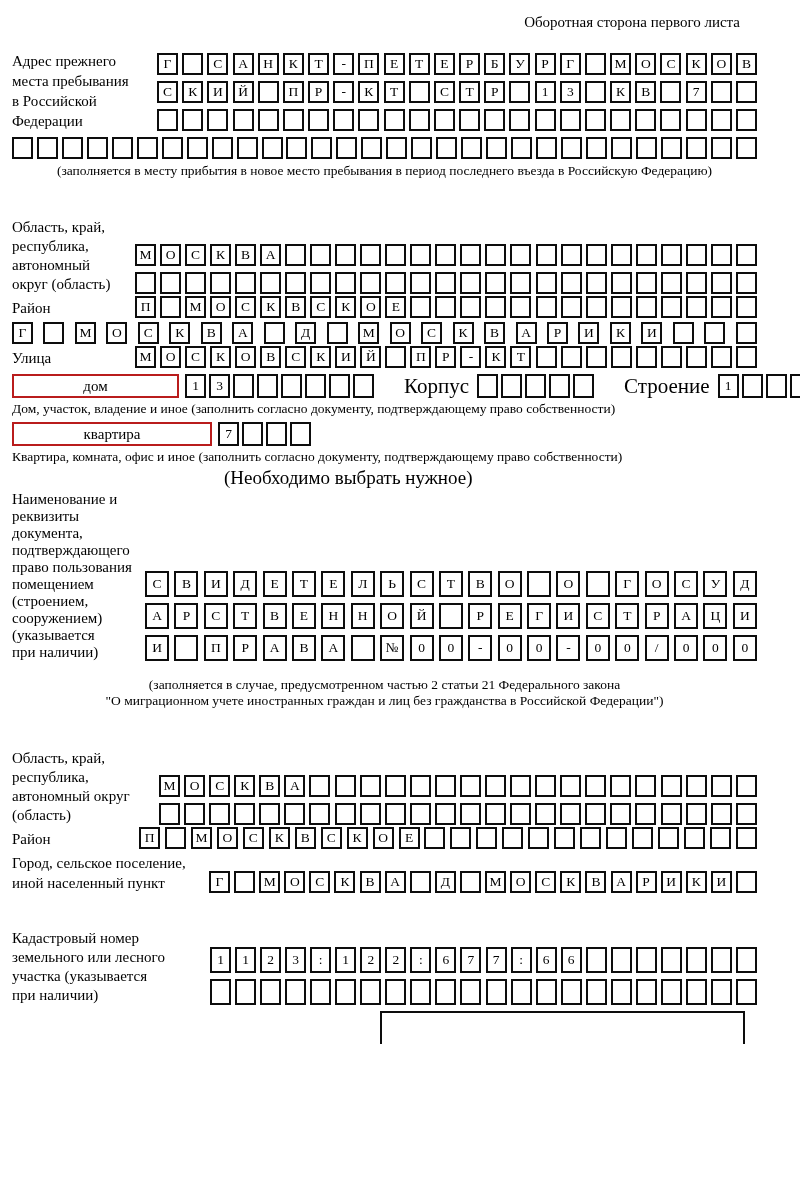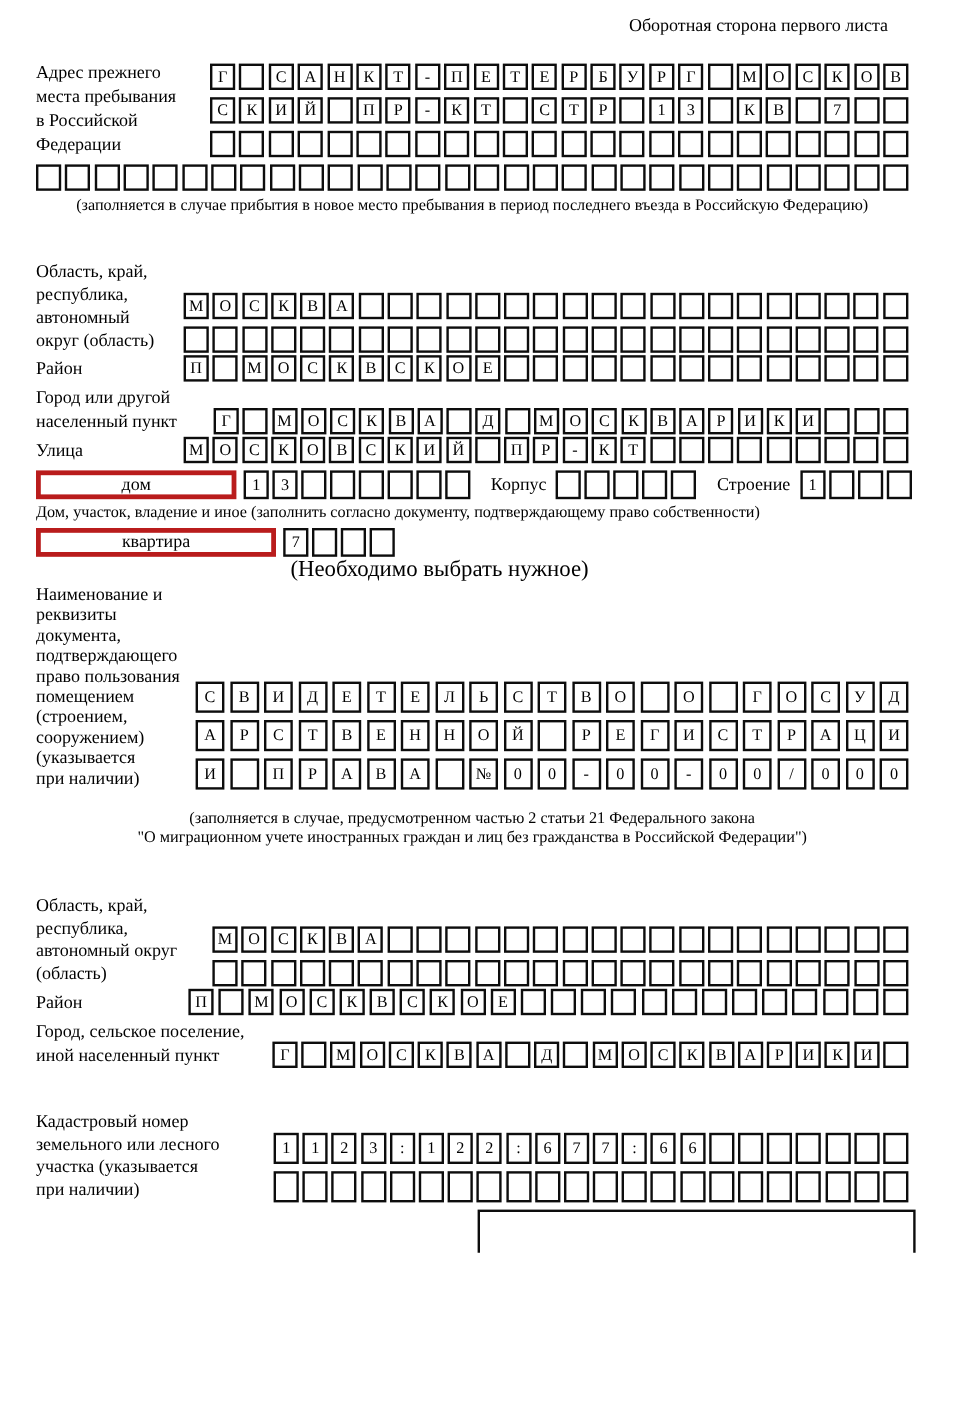--- a/index.html
+++ b/index.html
@@ -2,21 +2,21 @@
 <html><head>
 <meta charset="utf-8">
 <style>
   * { box-sizing: border-box; margin: 0; padding: 0; }
   html, body { background: #fff; }
   body {
     width: 800px; height: 1180px;
     font-family: "Liberation Serif", "DejaVu Serif", serif;
     color: #000;
   }
-  .page { position: relative; width: 800px; height: 1044px; padding: 14px 43px 0 30px; overflow: hidden; }
+  .page { position: relative; width: 800px; height: 1044px; padding: 14px 43px 0 12px; overflow: hidden; }
 
   .hdr-note { text-align: right; padding-right: 17px; font-size: 15px; margin-bottom: 20px; }
 
   .prelines { white-space: pre-line; }
 
   .fblock { display: flex; align-items: flex-end; }
   .lbl { font-size: 15px; line-height: 20px; flex: none; }
   .lbl.lh19 { line-height: 19px; margin-top: 34px; }
   .lbl.lh17 { line-height: 17px; }
   .w145 { width: 145px; } .w123 { width: 123px; } .w148 { width: 148px; }
@@ -40,26 +40,26 @@
 
   .note { font-size: 13.5px; line-height: 15px; }
   .center { text-align: center; }
   .mb4 { margin-bottom: 4px; } .mb6 { margin-bottom: 6px; }
   .mb2 { margin-bottom: 2px; }
 
   .sec-title { font-weight: bold; font-size: 15.5px; line-height: 19px; text-align: center; }
 
   .house-row, .apt-row { display: flex; align-items: flex-start; margin-bottom: 3px; }
   .named-box {
-    flex: none; height: 24px; border: 4px solid #b91c1c; font-size: 15px;
+    flex: none; height: 24px; border: 2px solid #b91c1c; font-size: 15px;
     display: flex; align-items: center; justify-content: center;
   }
   .nb167 { width: 167px; margin-right: 6px; }
   .nb200 { width: 200px; margin-right: 6px; }
-  .inline-lbl { flex: none; font-size: 15px; line-height: 24px; margin: 0 8px 0 17px; }
+  .inline-lbl { flex: none; font-size: 21px; line-height: 24px; margin: 0 8px 0 30px; }
 
   .stay-row { display: flex; align-items: center; margin-bottom: 2px; font-size: 15px; }
   .stay-lbl { flex: none; width: 145px; }
   .chk {
     flex: none; width: 22px; height: 25px; border: 2px solid #0d0d0d;
     display: inline-flex; align-items: center; justify-content: center;
     font-size: 14px; margin-right: 9px;
   }
   .gap28 { margin-left: 28px; } .gap40 { margin-left: 40px; }
   .stay-note { font-size: 19px; line-height: 15px; margin-left: 212px; margin-bottom: 6px; }
@@ -188,21 +188,21 @@
       <span class="cell"></span>
       <span class="cell"></span>
       <span class="cell"></span>
       <span class="cell"></span>
       <span class="cell"></span>
       <span class="cell"></span>
       <span class="cell"></span>
       <span class="cell"></span>
       <span class="cell"></span>
     </div>
-  <div class="note center mb6">(заполняется в случае прибытия в новое место пребывания в период последнего въезда в Российскую Федерацию)</div>
+  <div class="note center mb6">(заполняется в месту прибытия в новое место пребывания в период последнего въезда в Российскую Федерацию)</div>
 
 
   <div class="fblock mb2">
     <div class="lbl lh19 w123 prelines">Область, край,
 республика,
 автономный
 округ (область)</div>
     <div class="rows">
       <div class="cellrow">
           <span class="cell">М</span>
@@ -286,22 +286,20 @@
         <span class="cell"></span>
         <span class="cell"></span>
         <span class="cell"></span>
         <span class="cell"></span>
         <span class="cell"></span>
         <span class="cell"></span>
       </div>
   </div>
 
   <div class="fblock mb2">
-    <div class="lbl w148 prelines">Город или другой
-населенный пункт</div>
     <div class="cellrow">
         <span class="cell">Г</span>
         <span class="cell"></span>
         <span class="cell">М</span>
         <span class="cell">О</span>
         <span class="cell">С</span>
         <span class="cell">К</span>
         <span class="cell">В</span>
         <span class="cell">А</span>
         <span class="cell"></span>
@@ -386,20 +384,21 @@
 
   <div class="apt-row">
     <div class="named-box nb200">квартира</div>
     <div class="cellgroup h24">
         <span class="cell">7</span>
         <span class="cell"></span>
         <span class="cell"></span>
         <span class="cell"></span>
       </div>
   </div>
+  <div class="note mb6">Квартира, комната, офис и иное (заполнить согласно документу, подтверждающему право собственности)</div>
 
   <div class="stay-note">(Необходимо выбрать нужное)</div>
 
   <div class="fblock mb6">
     <div class="lbl lh17 w133 prelines">Наименование и реквизиты
 документа, подтверждающего
 право пользования
 помещением (строением,
 сооружением) (указывается
 при наличии)</div>

